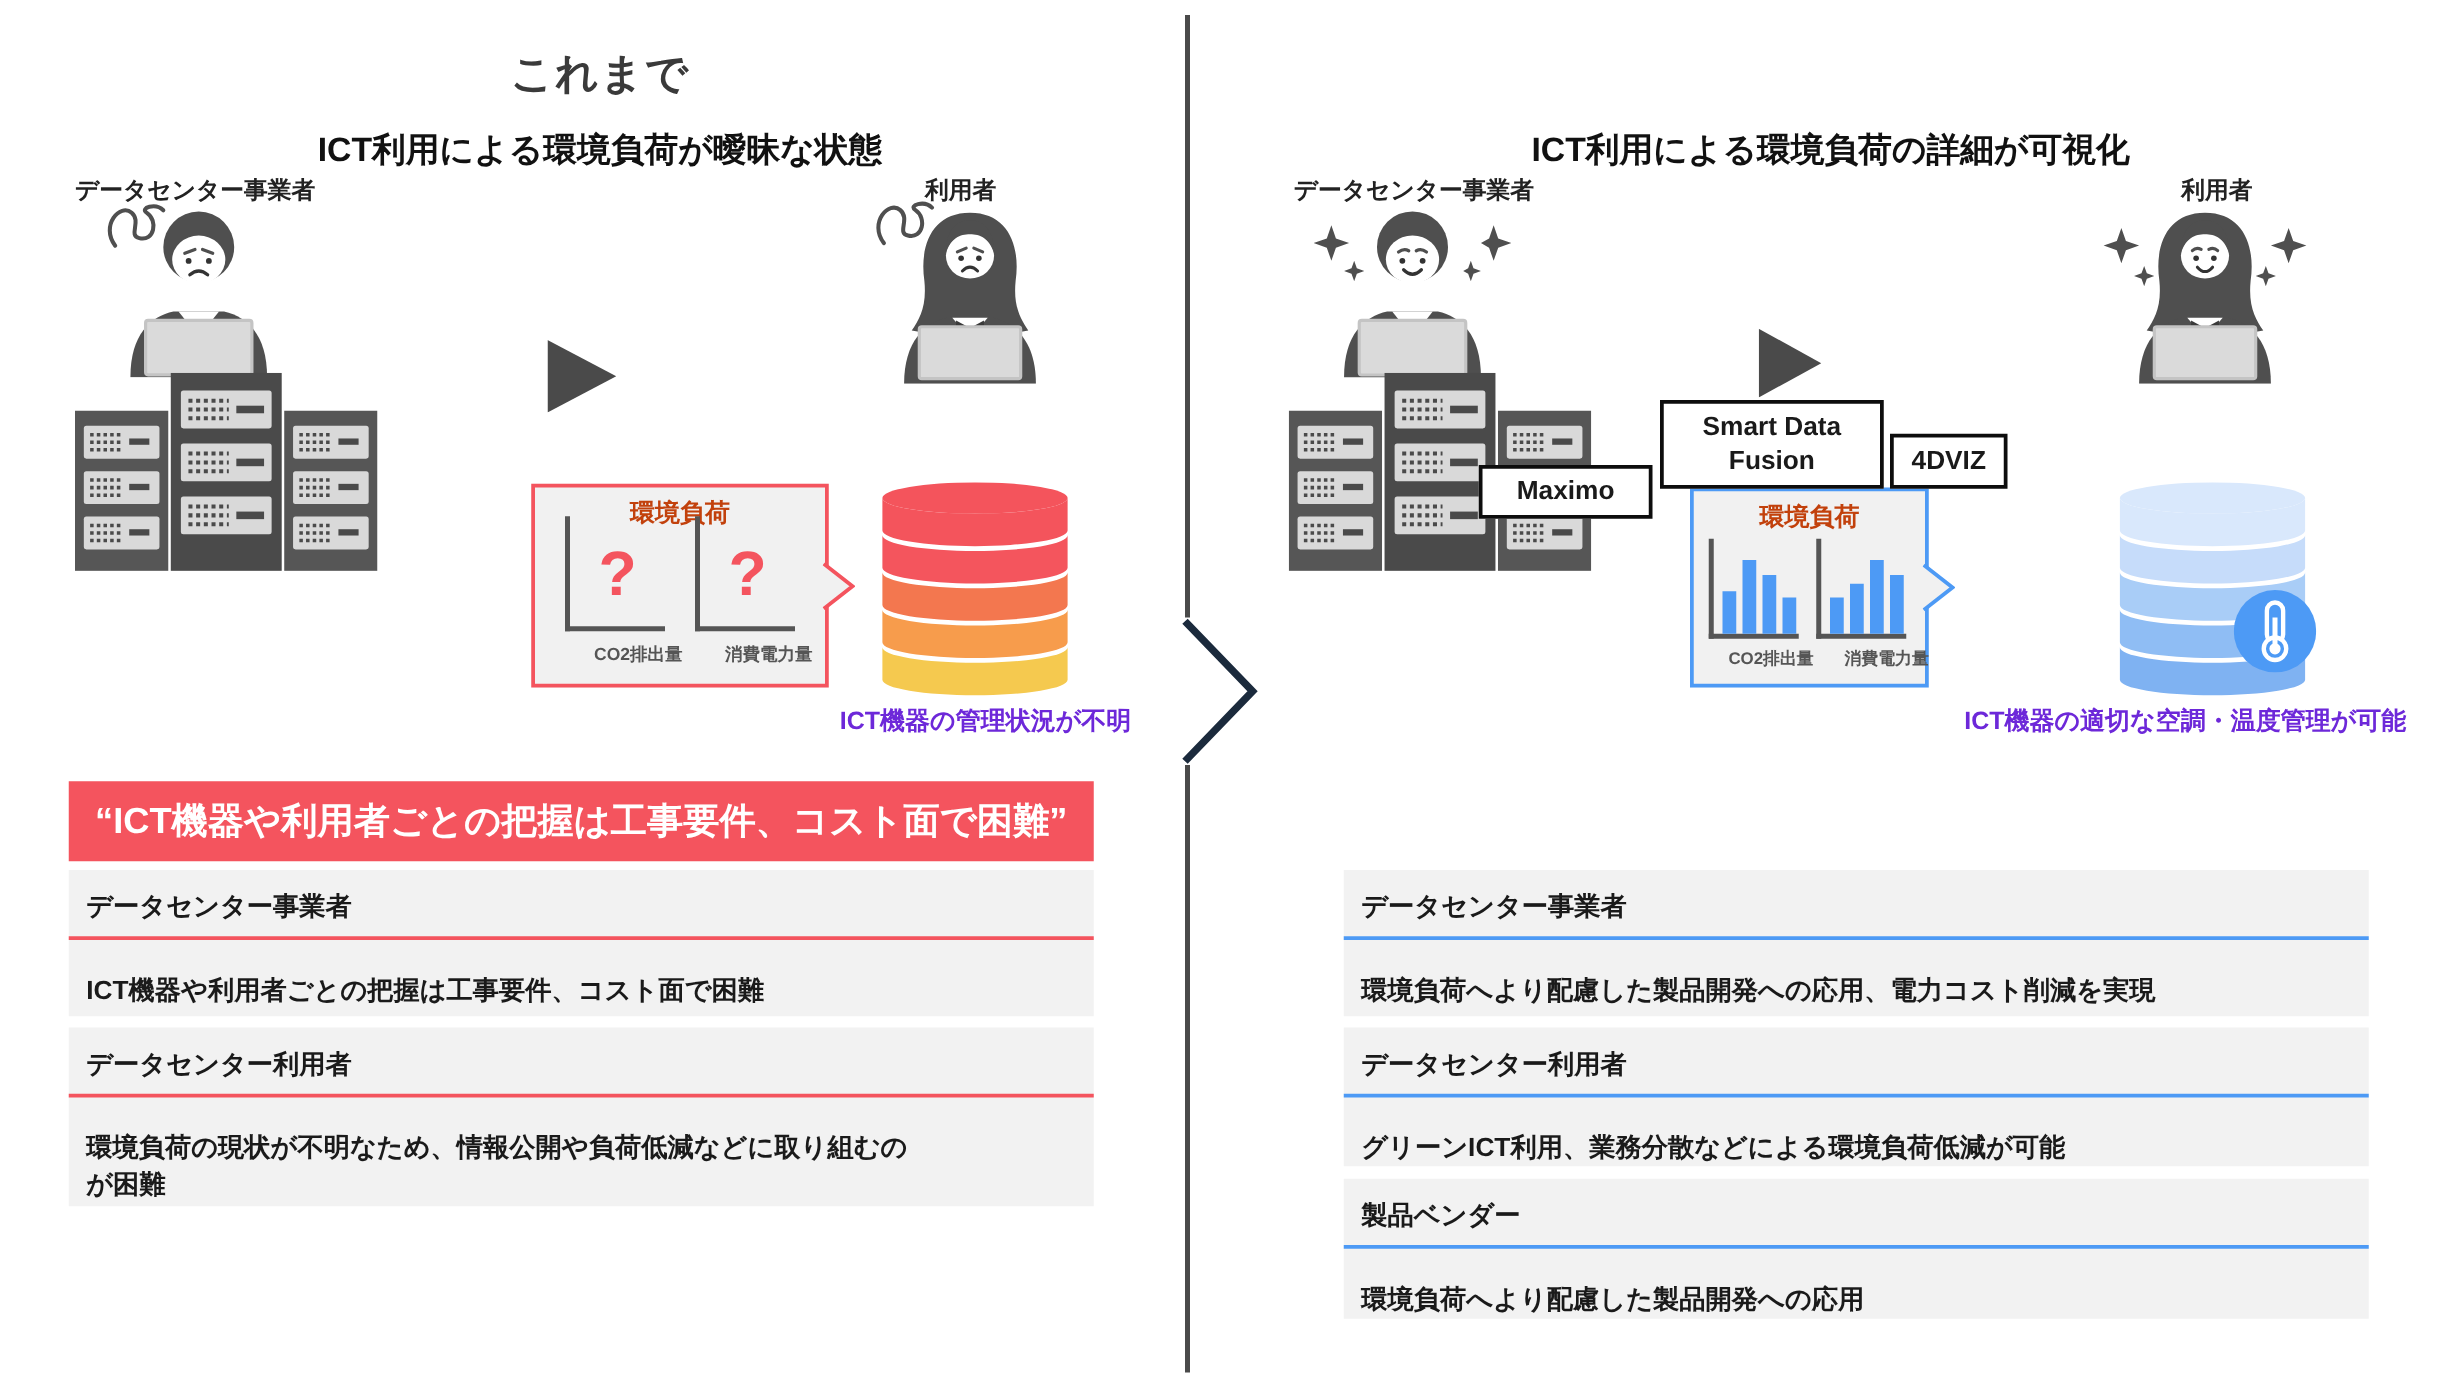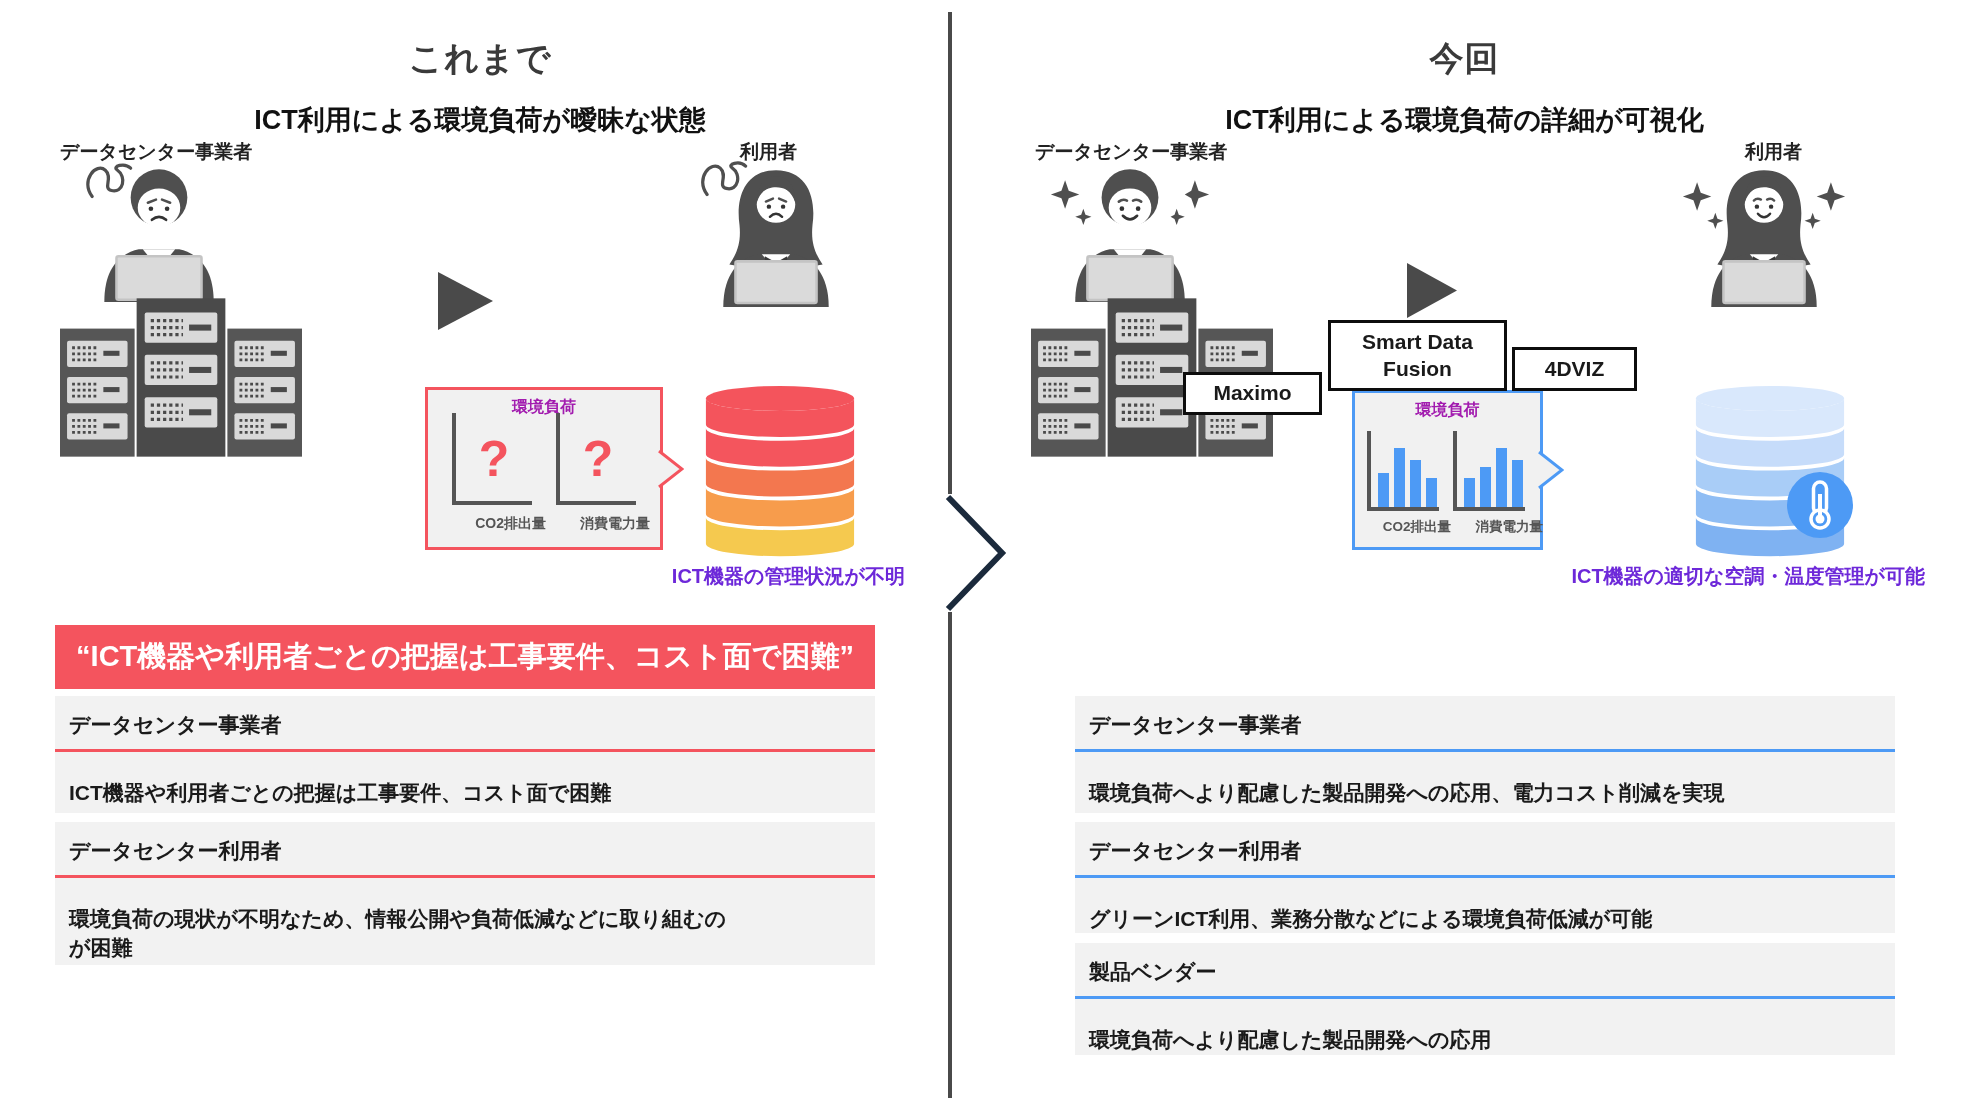--- a/index.html
+++ b/index.html
@@ -18,21 +18,21 @@
   .banner.blue{background:var(--blue);}
   .info-block{position:absolute;width:820px;background:#F2F2F2;box-sizing:border-box;}
   .info-heading{font-size:21px;padding:15px 14px 10px 14px;}
   .info-rule{height:3px;width:100%;}
   .red-rule{background:var(--red);}
   .blue-rule{background:var(--blue);}
   .info-body{font-size:21px;padding:26px 14px;line-height:1.4;}
   .speech-box{position:absolute;background:#F1F1F1;box-sizing:border-box;}
   .speech-box.red-border{border:3px solid var(--red);}
   .speech-box.blue-border{border:3px solid var(--blue);}
-  .bubble-title{position:absolute;top:7px;left:0;width:100%;text-align:center;font-size:16px;color:#a21caf;}
+  .bubble-title{position:absolute;top:7px;left:0;width:100%;text-align:center;font-size:20px;color:#c2410c;}
   .qchart{position:absolute;border-left:4px solid #555;border-bottom:4px solid #555;display:flex;align-items:center;justify-content:center;}
   .qmark{font-size:50px;color:var(--red);transform:translateY(2px);}
   .axis-label{position:absolute;font-size:14px;color:#555;text-align:right;white-space:nowrap;}
   .bar-group{position:absolute;border-left:4px solid #555;border-bottom:4px solid #555;display:flex;align-items:flex-end;gap:5px;padding-left:7px;box-sizing:border-box;}
   .bar{width:11px;background:var(--blue);}
   .product-box{position:absolute;background:#fff;border:3px solid #0d0d0d;display:flex;align-items:center;justify-content:center;font-size:21px;text-align:center;line-height:1.25;z-index:6;box-sizing:border-box;}
   .divider-seg{position:absolute;left:948px;width:4px;background:#4A4A4A;}
   .tail{position:absolute;z-index:3;}
 </style>
 </head>
@@ -179,21 +179,20 @@
     </div>
   </div>
 
   <div class="divider-seg" style="top:12px;height:482px;"></div>
   <svg style="position:absolute;left:944px;top:494px;" width="64" height="118" viewBox="0 0 64 118">
     <polyline points="4,3 58,59 4,115" fill="none" stroke="#1B2A3C" stroke-width="6"></polyline>
   </svg>
   <div class="divider-seg" style="top:612px;height:486px;"></div>
 
   <div class="panel" id="right-panel">
-    <div class="panel-title">今回</div>
     <div class="panel-subtitle">ICT利用による環境負荷の詳細が可視化</div>
 
     <div class="scene-label" style="left:70px;top:139px;">データセンター事業者</div>
     <div class="scene-label" style="left:780px;top:139px;">利用者</div>
 
     <div class="fig" style="left:82px;top:160px;width:166px;height:142px;">
       <svg viewBox="0 0 160 140" width="100%" height="100%">
         <path d="M26,140 C26,106 42,92 60,88 L100,88 C118,92 134,106 134,140 Z" fill="#4F4F4F"></path>
         <polygon points="64,88 96,88 80,108" fill="#fff"></polygon>
         <polygon points="80,96 87,106 80,122 73,106" fill="#3a3a3a"></polygon>
@@ -257,21 +256,21 @@
           <rect x="43" y="124" width="16" height="5" fill="#4A4A4A"></rect>
           <rect x="173" y="114" width="60" height="26" rx="2" fill="#D9D9D9"></rect>
           <line x1="178" y1="121" x2="204" y2="121" stroke="#4A4A4A" stroke-width="2.8" stroke-dasharray="2.8,2.5"></line>
           <line x1="178" y1="127" x2="204" y2="127" stroke="#4A4A4A" stroke-width="2.8" stroke-dasharray="2.8,2.5"></line>
           <line x1="178" y1="133" x2="204" y2="133" stroke="#4A4A4A" stroke-width="2.8" stroke-dasharray="2.8,2.5"></line>
           <rect x="209" y="124" width="16" height="5" fill="#4A4A4A"></rect>
         </svg></div>
 
     <div class="product-box" style="left:218px;top:372px;width:139px;height:43px;">Maximo</div>
     <div class="product-box" style="left:363px;top:320px;width:179px;height:71px;padding:0 16px;">Smart Data Fusion</div>
-    <div class="product-box" style="left:547px;top:347px;width:125px;height:44px;">4DVIZ</div>
+    <div class="product-box" style="left:547px;top:347px;width:94px;height:44px;">4DVIZ</div>
 
     <div class="fig" style="left:442px;top:263px;width:50px;height:55px;">
       <svg viewBox="0 0 50 55" width="100%" height="100%">
           <polygon points="0,0 50,27.5 0,55" fill="#4A4A4A"></polygon>
         </svg>
     </div>
 
     <div class="speech-box blue-border" style="left:387px;top:390px;width:191px;height:160px;">
       <div class="bubble-title">環境負荷</div>
       <div class="bar-group" style="left:12px;bottom:36px;width:72px;height:80px;">

